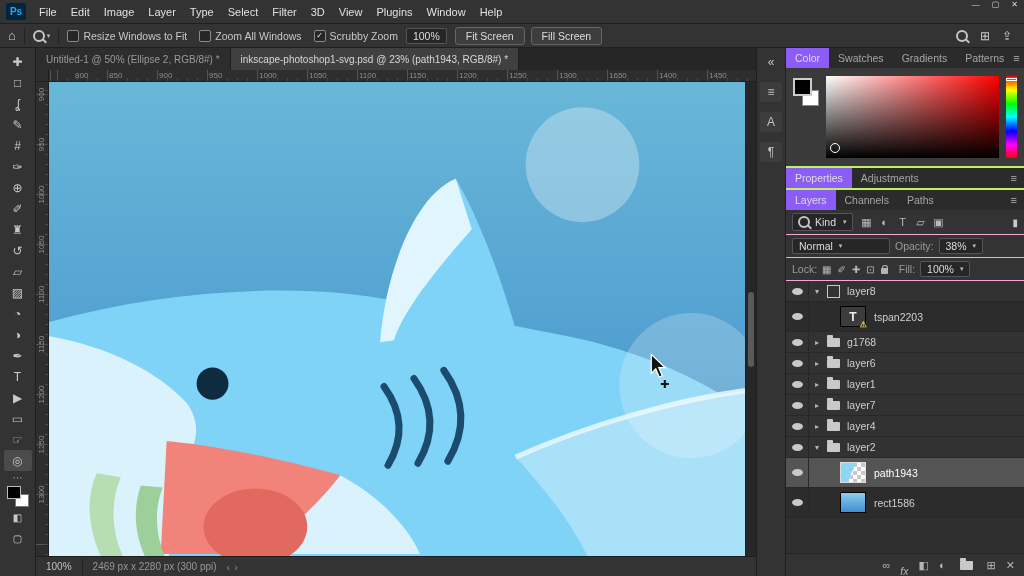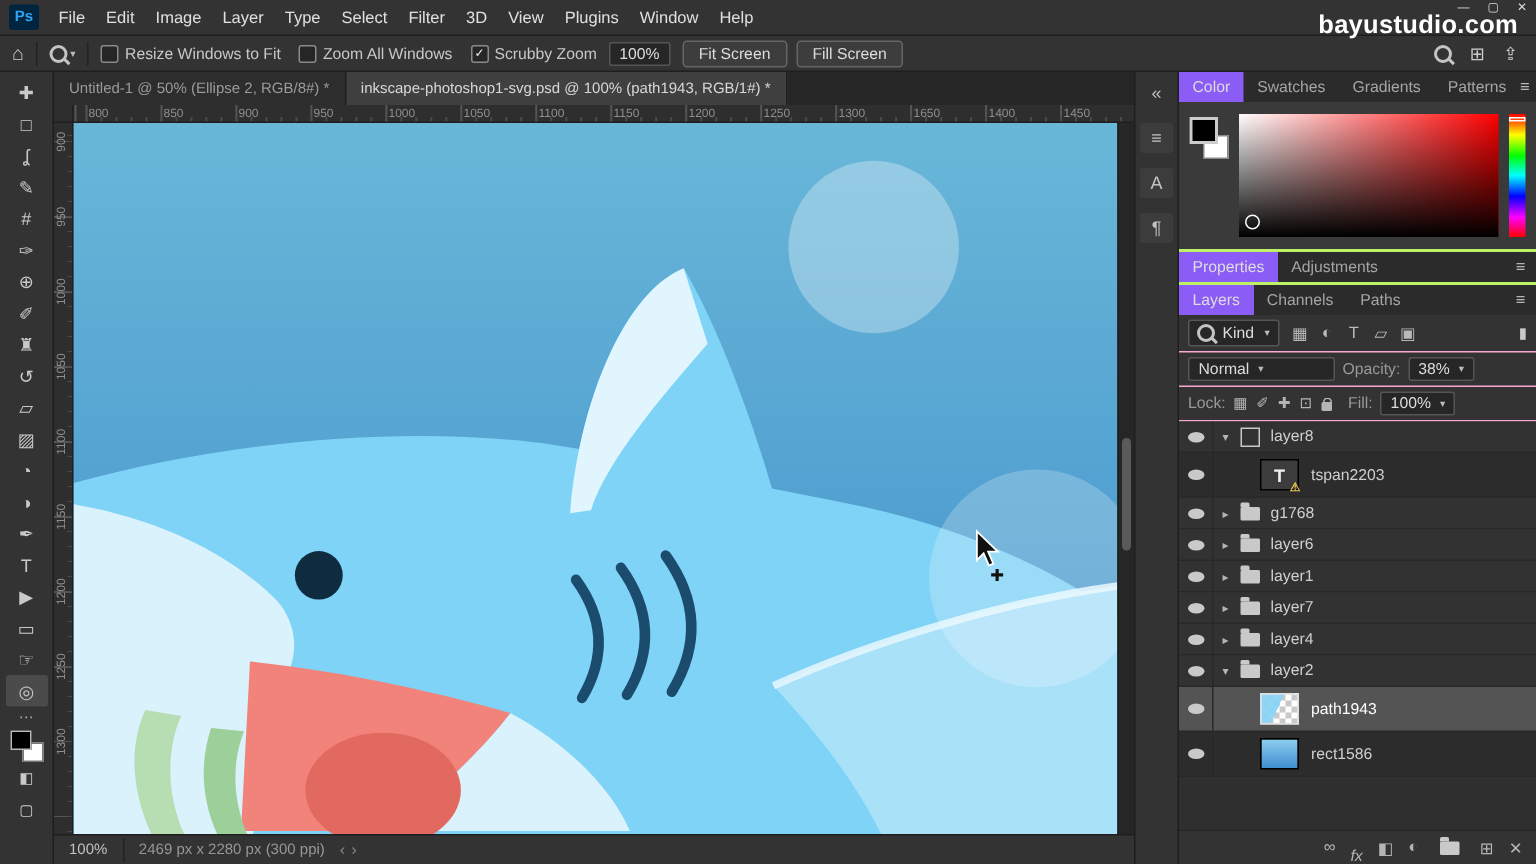--- a/index.html
+++ b/index.html
@@ -125,21 +125,20 @@
         <span class="menu-item">View</span>
         <span class="menu-item">Plugins</span>
         <span class="menu-item">Window</span>
         <span class="menu-item">Help</span>
       </div>
     <div class="win-controls">
         <span>—</span>
         <span>▢</span>
         <span>✕</span>
       </div>
-    <div class="brand">bayustudio.com</div>
   </div>
 
   <div class="optionsbar">
     <span class="glyph" style="font-size:13px;color:#ccc">⌂</span>
     <span class="sep"></span>
     <span style="display:inline-flex;align-items:center">
         <span class="icon-mag"></span>
         <span class="caret-s">▾</span>
       </span>
     <span class="sep"></span>
@@ -241,26 +240,26 @@
         <span class="fg"></span>
         <span class="bgc"></span>
       </div>
       <div class="tool" style="font-size:10px">◧</div>
       <div class="tool" style="font-size:10px">▢</div>
     </div>
 
     <div class="docarea">
       <div class="tabbar">
           <div class="tab">Untitled-1 @ 50% (Ellipse 2, RGB/8#) *</div>
-          <div class="tab active">inkscape-photoshop1-svg.psd @ 100% (path1943, RGB/1#) *</div>
+          <div class="tab active">inkscape-photoshop1-svg.psd @ 23% (path1943, RGB/8#) *</div>
         </div>
       <div class="rulerrow">
         <div class="corner"></div>
         <div class="hruler">
-            <span class="hlab" style="left: 10px;">800</span>
+            <span class="hlab" style="left: 26px;">800</span>
             <span class="hlab" style="left: 60px;">850</span>
             <span class="hlab" style="left: 110px;">900</span>
             <span class="hlab" style="left: 160px;">950</span>
             <span class="hlab" style="left: 210px;">1000</span>
             <span class="hlab" style="left: 260px;">1050</span>
             <span class="hlab" style="left: 310px;">1100</span>
             <span class="hlab" style="left: 360px;">1150</span>
             <span class="hlab" style="left: 410px;">1200</span>
             <span class="hlab" style="left: 460px;">1250</span>
             <span class="hlab" style="left: 510px;">1300</span>

